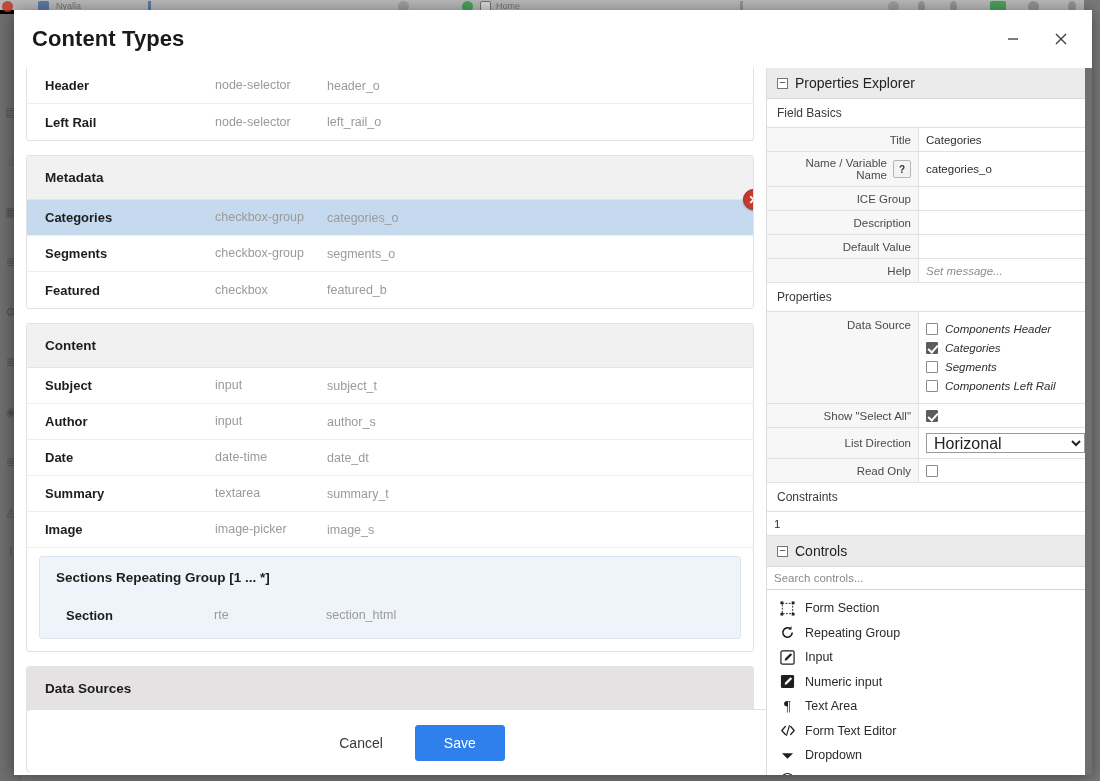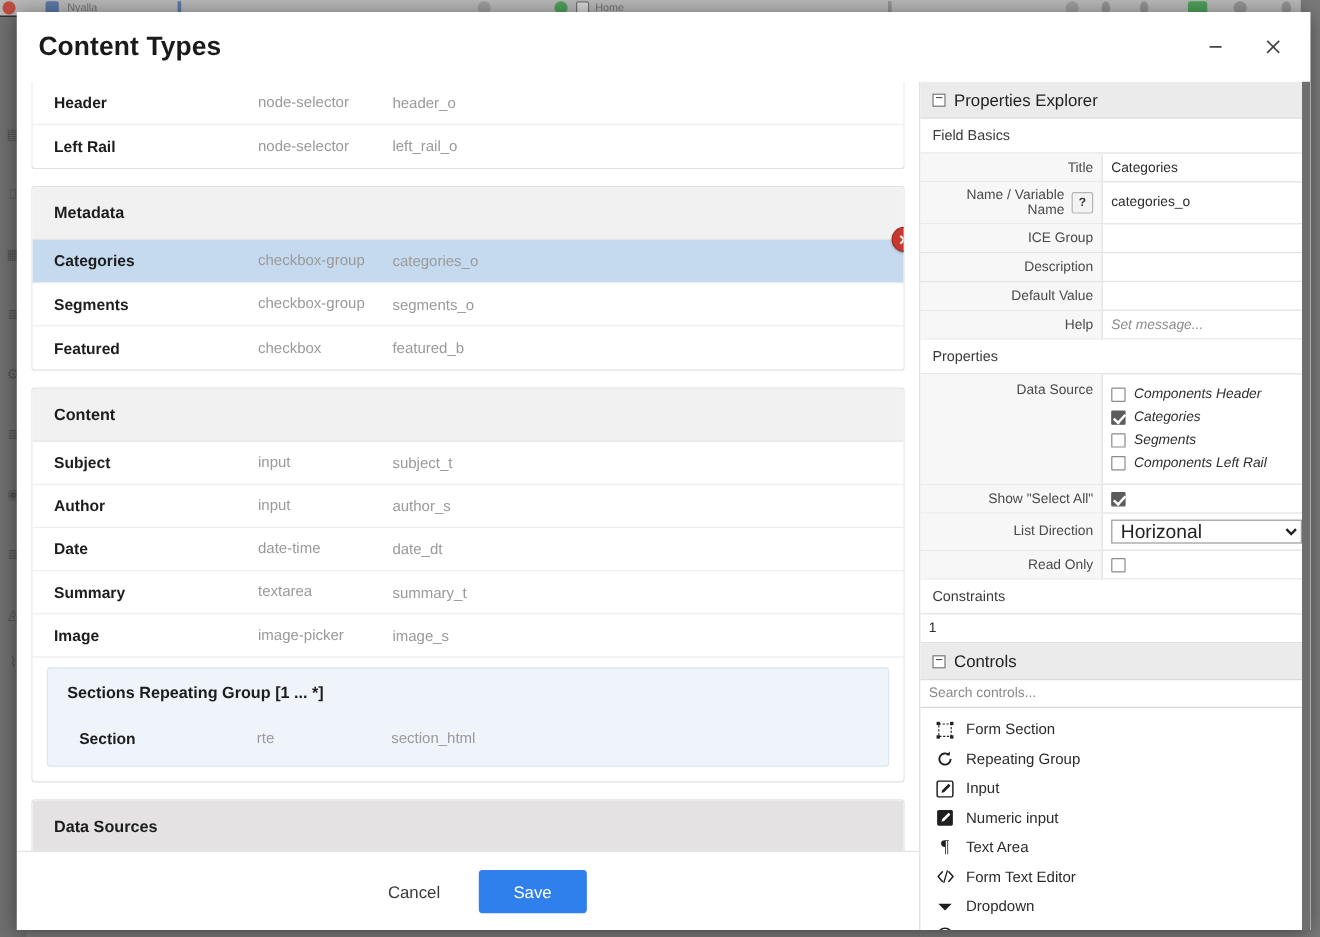--- a/index.html
+++ b/index.html
@@ -8,21 +8,21 @@
     overflow: hidden;
     font-family: "Liberation Sans", sans-serif;
     background: #6e6e6e;
   }
 
   
   #bg-app { position: absolute; inset: 0; background: #7a7a7a; }
   #bg-toolbar {
     position: absolute; top: 0; left: 0; right: 16px; height: 14px;
     background: #b9b9b9;
-    border-bottom: 1px solid #000000;
+    border-bottom: 4px solid #000000;
   }
   #bg-toolbar .tb-dot {
     position: absolute; top: 1px; width: 11px; height: 11px;
     border-radius: 50%; opacity: .85;
   }
   #bg-toolbar .tb-txt {
     position: absolute; top: 1px; font-size: 9px; color: #555;
     white-space: nowrap; opacity: .7;
   }
   #bg-railbar {
@@ -218,21 +218,21 @@
     display: flex; align-items: center; gap: 9px;
     padding: 3px 10px 3px 12px; height: 24.5px;
     font-size: 12.5px; color: #2b2b2b; cursor: pointer;
   }
   .ctrl-ico {
     width: 17px; height: 17px; flex: 0 0 17px;
     display: flex; align-items: center; justify-content: center;
     color: #1f1f1f;
   }
   #footer-wrap {
-    position: absolute; left: 0; bottom: 0; width: 766px; height: 66px;
+    position: absolute; left: 16px; bottom: 0; width: 766px; height: 66px;
     background: #fff; border-top: 1px solid #e3e3e3;
     display: flex; align-items: center; justify-content: center; gap: 14px;
   }
   .btn {
     font-family: "Liberation Sans", sans-serif;
     font-size: 14px; border-radius: 3px; cursor: pointer;
   }
   .btn-cancel {
     background: transparent; border: none; color: #3a3a3a; padding: 9px 18px;
   }

